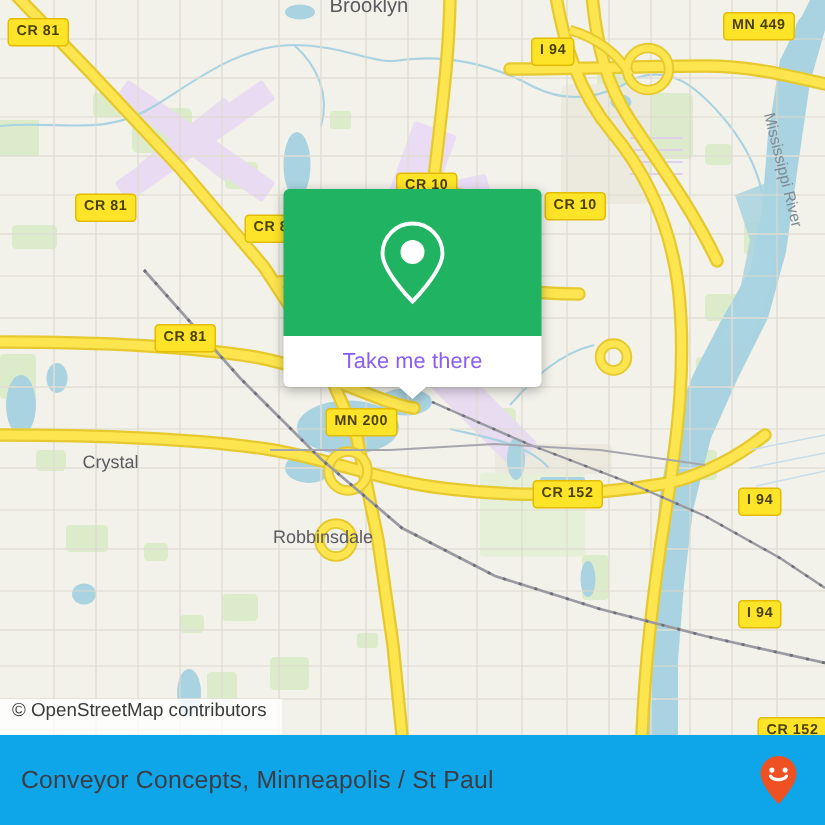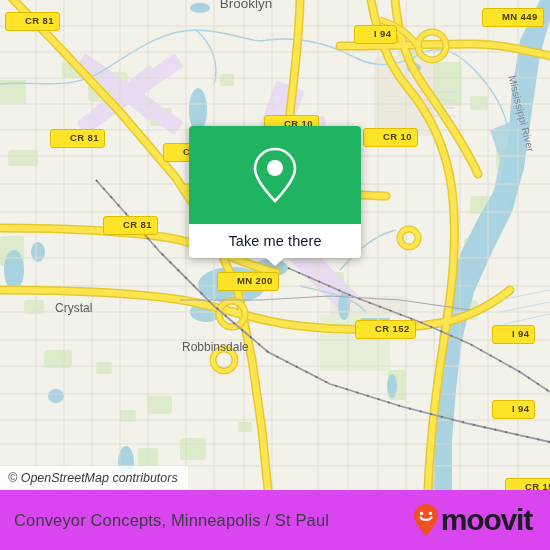--- a/index.html
+++ b/index.html
@@ -31,21 +31,21 @@
   .shield {
     position: absolute;
     background: #fde428;
     border: 1.6px solid #e3bb00;
     border-radius: 3px;
     color: #4a4000;
     font-size: 9.5px;
     font-weight: bold;
     letter-spacing: .4px;
     line-height: 1;
-    padding: 3px 5px 4px 19px;
+    padding: 3px 5px 4px 5px;
     white-space: nowrap;
     font-family: "Liberation Sans", sans-serif;
     z-index: 6;
   }
 
   
   .place {
     position: absolute;
     color: #5a5a60;
     font-size: 13.5px;
@@ -84,21 +84,21 @@
   .popup-bottom {
     height: 34px;
     background: #ffffff;
     border-radius: 0 0 4px 4px;
     display: flex;
     align-items: center;
     justify-content: center;
     position: relative;
   }
   .popup-bottom-label {
-    color: #0f172a;
+    color: #8b5cf6;
     font-size: 14.5px;
     letter-spacing: .1px;
     text-align: right;
   }
   .popup-tail {
     position: absolute;
     left: 50%;
     bottom: -8px;
     margin-left: -9px;
     width: 0; height: 0;
@@ -106,34 +106,33 @@
     border-right: 9px solid transparent;
     border-top: 8px solid #ffffff;
   }
 
   
   .attribution {
     position: absolute;
     left: 0; top: 466px;
     height: 24px;
     padding: 0 10px 0 8px;
-    display: flex; align-items: center;
+    display: flex; 
     background: rgba(255,255,255,.82);
     color: #3b3b3b;
     font-size: 12.5px;
     z-index: 30;
-    font-style: italic;
   }
 
   
   .footer {
     position: absolute;
     left: 0; top: 490px;
     width: 550px; height: 60px;
-    background: #d946ef;
+    background: #0ea5e9;
     display: flex;
     align-items: center;
     justify-content: space-between;
     padding: 0 18px 0 14px;
     z-index: 50;
     text-align: center;
   }
   .footer-title {
     color: #3c3c44;
     font-size: 16.5px;
@@ -341,21 +340,21 @@
         <line x1="500" y1="300" x2="550" y2="290"></line>
         <line x1="500" y1="312" x2="550" y2="302"></line>
         <line x1="504" y1="324" x2="550" y2="314"></line>
       </g>
     </svg>
 
     <div class="place two-line" style="left:200px; top:-4px; width:92px;">
       <div>Brooklyn</div>
     </div>
     <div class="place big" style="left:55px; top:301px;">Crystal</div>
-    <div class="place big" style="left:182px; top:340px;">Robbinsdale</div>
+    <div class="place big" style="left:182px; top:351px;">Robbinsdale</div>
 
     <div class="river-label" style="left:518px; top:74px; transform: rotate(76deg);">Mississippi River</div>
 
     <div class="shield" style="left:5px;   top:12px;">CR 81</div>
     <div class="shield" style="left:354px; top:25px;">I 94</div>
     <div class="shield" style="left:482px; top:8px;">MN 449</div>
     <div class="shield" style="left:50px;  top:129px;">CR 81</div>
     <div class="shield" style="left:264px; top:115px;">CR 10</div>
     <div class="shield" style="left:363px; top:128px;">CR 10</div>
     <div class="shield" style="left:163px; top:143px;">CR 81</div>
@@ -388,17 +387,16 @@
   <div class="footer">
     <div class="footer-title">Conveyor Concepts, Minneapolis / St Paul</div>
 
     <div class="brand">
       <svg width="26" height="34" viewBox="0 0 26 34">
         <path d="M13 1 C6.4 1 1 6.3 1 12.8 C1 20.6 13 33 13 33 C13 33 25 20.6 25 12.8 C25 6.3 19.6 1 13 1 Z" fill="#ef5123"></path>
         <circle cx="8.6" cy="10.4" r="1.7" fill="#ffffff"></circle>
         <circle cx="17.4" cy="10.4" r="1.7" fill="#ffffff"></circle>
         <path d="M7.6 14.4 C9.4 17.6 16.6 17.6 18.4 14.4" fill="none" stroke="#ffffff" stroke-width="2.1" stroke-linecap="round"></path>
       </svg>
-      <span class="brand-word">moovit</span>
     </div>
   </div>
 
 </div>
 
 </body></html>

